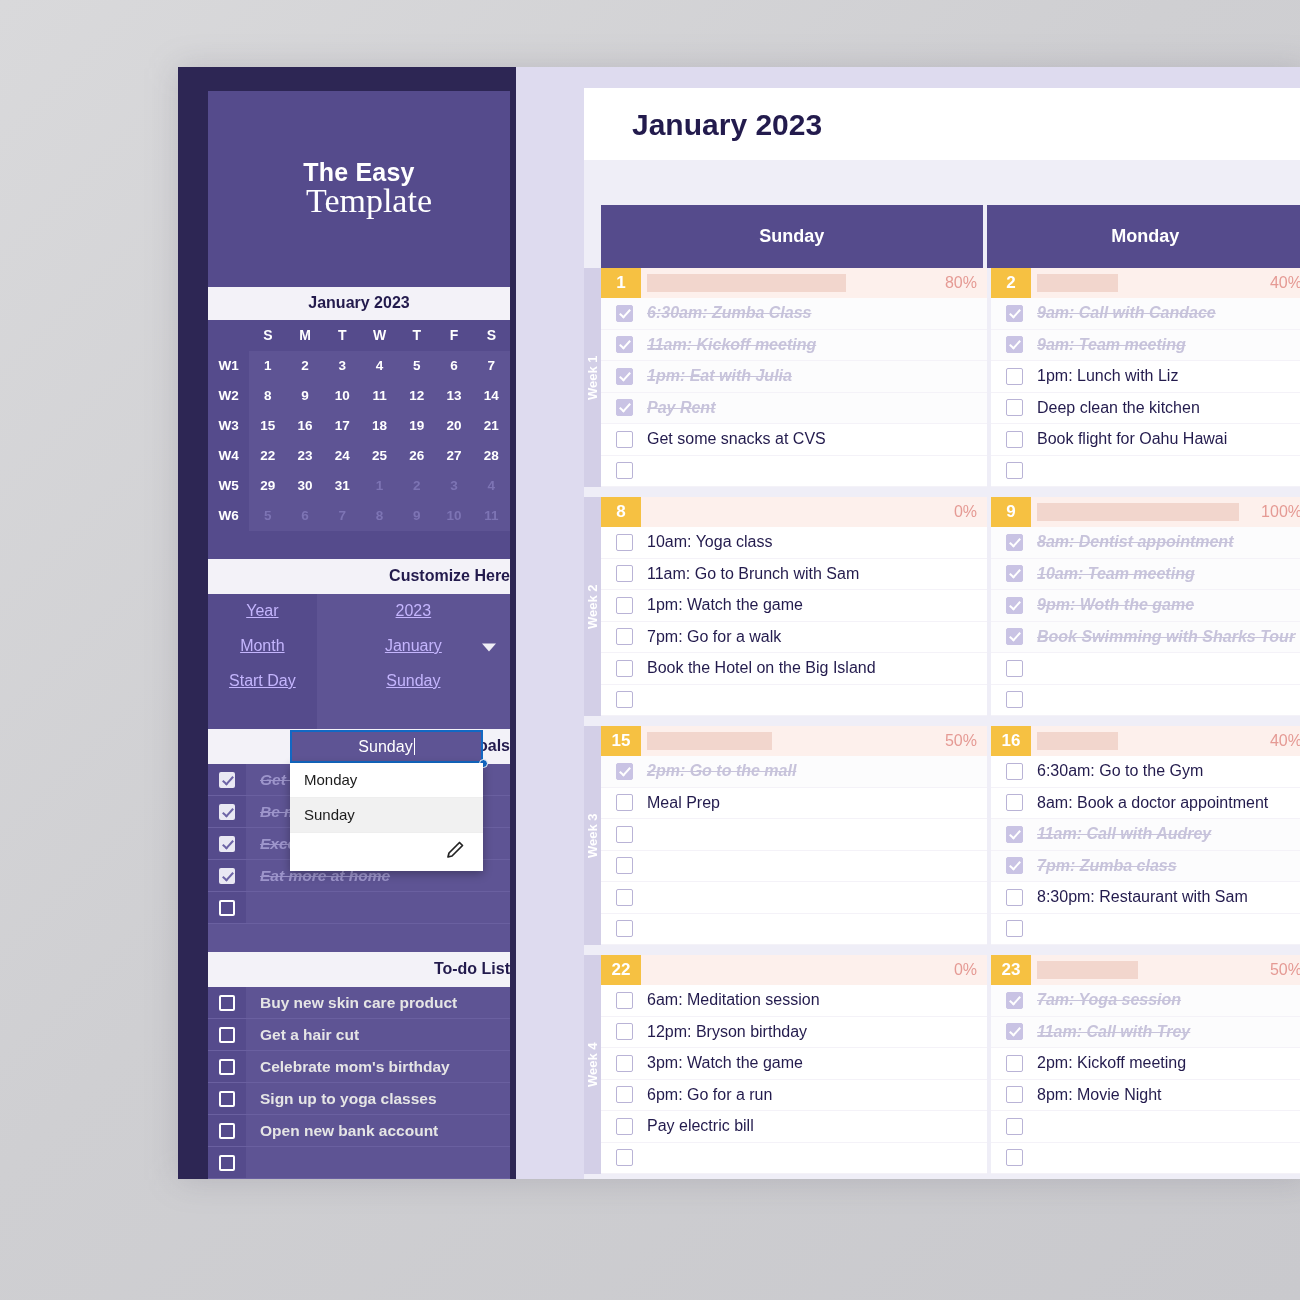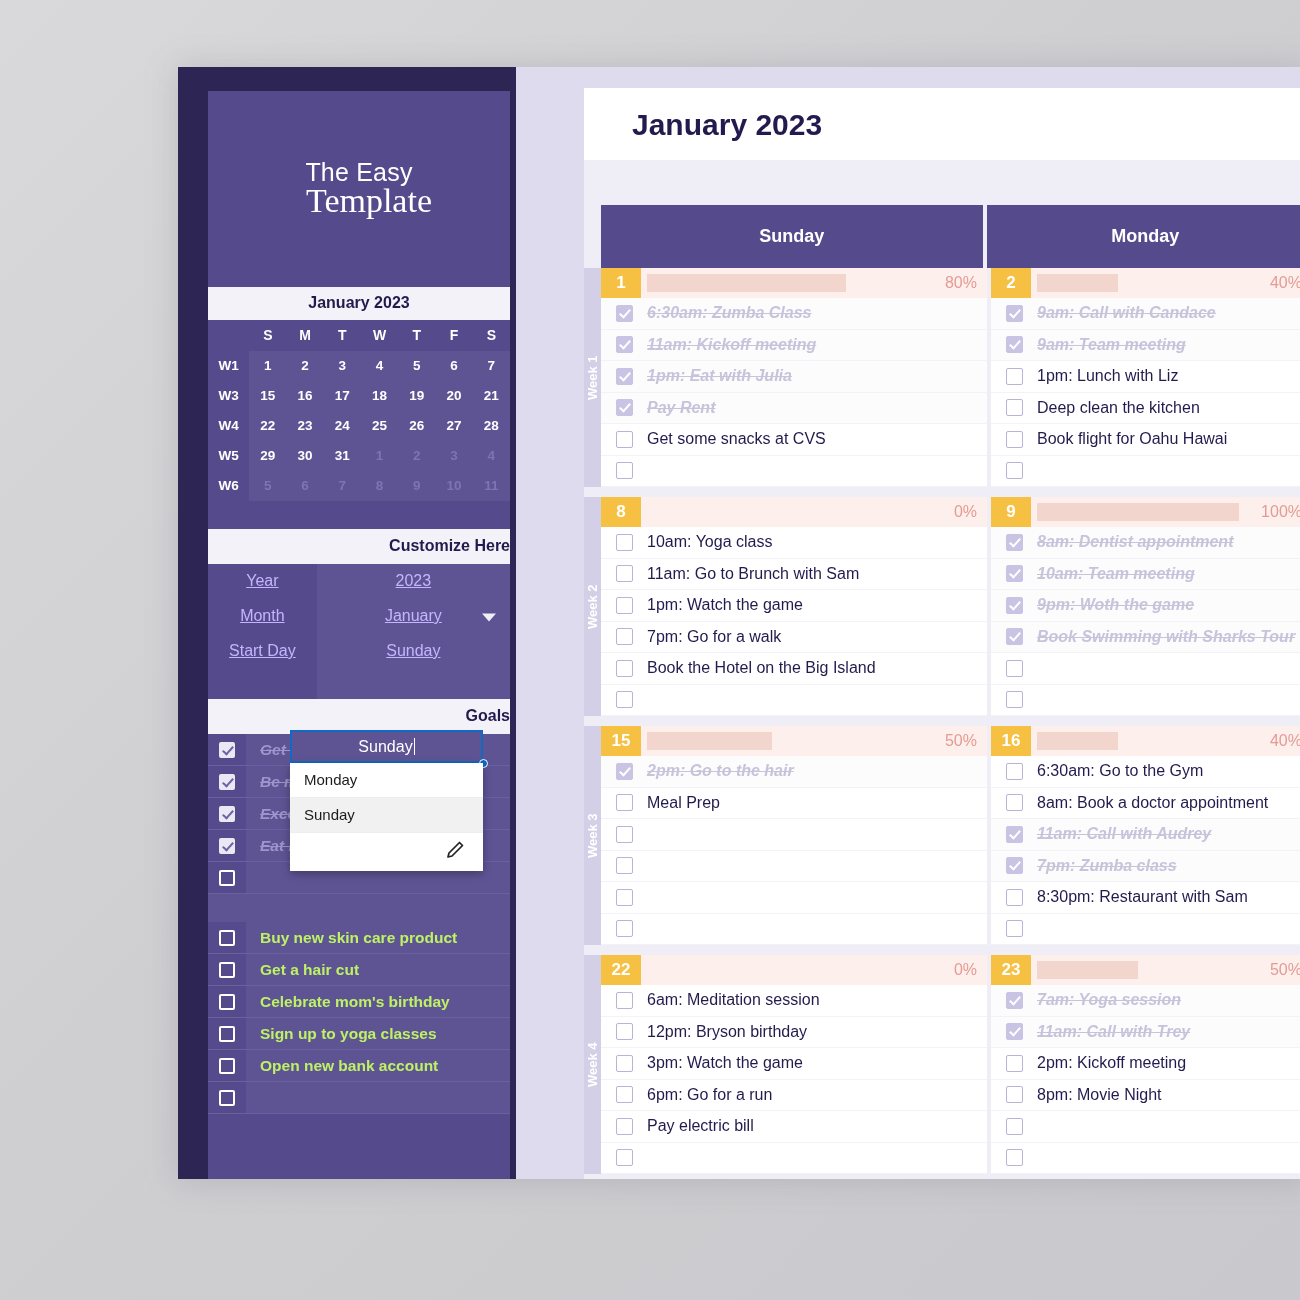--- a/index.html
+++ b/index.html
@@ -46,21 +46,21 @@
     height: 196px;
     background: #554b8c;
     display: flex;
     flex-direction: column;
     align-items: center;
     justify-content: center;
     color: #fff;
   }
   .brand-line1 {
     font-size: 25px;
-    font-weight: 400;
+    font-weight: 700;
     letter-spacing: .2px;
     line-height: 1.05;
   }
   .brand-line2 {
     font-family: "Liberation Serif", serif;
     font-size: 34px;
     font-weight: 400;
     line-height: 1.05;
     margin-top: -2px;
     margin-left: 20px;
@@ -165,21 +165,21 @@
     content: "";
     position: absolute;
     left: 4px; top: 0px;
     width: 4px; height: 9px;
     border: solid #6d64a6;
     border-width: 0 2.5px 2.5px 0;
     transform: rotate(42deg);
   }
   ul.listrows li .txt {
     padding-left: 14px;
-    color: #bef264;
+    color: #e5e5e5;
     font-size: 15.5px;
     font-weight: bold;
   }
   ul.listrows li.done .txt {
     color: #9d95cb;
     font-style: italic;
     text-decoration: line-through;
     font-weight: bold;
   }
 
@@ -413,20 +413,30 @@
       <tbody id="mini-body">
           <tr>
             <td>W1</td>
             <td>1</td>
             <td>2</td>
             <td>3</td>
             <td>4</td>
             <td>5</td>
             <td>6</td>
             <td>7</td>
+          </tr>
+          <tr>
+            <td>W2</td>
+            <td>8</td>
+            <td>9</td>
+            <td>10</td>
+            <td>11</td>
+            <td>12</td>
+            <td>13</td>
+            <td>14</td>
           </tr>
           <tr>
             <td>W3</td>
             <td>15</td>
             <td>16</td>
             <td>17</td>
             <td>18</td>
             <td>19</td>
             <td>20</td>
             <td>21</td>
@@ -515,20 +525,21 @@
         </li>
         <li>
           <div class="cbcell">
             <span class="cb"></span>
           </div>
           <div class="txt"></div>
         </li>
       </ul>
     <div class="goal-pad"></div>
 
+    <div class="section-head">To-do List</div>
     <ul class="listrows" id="todo-list">
         <li>
           <div class="cbcell">
             <span class="cb"></span>
           </div>
           <div class="txt">Buy new skin care product</div>
         </li>
         <li>
           <div class="cbcell">
             <span class="cb"></span>
@@ -808,21 +819,21 @@
               <div class="bartrack">
                 <div class="barfill" style="width: 36%;"></div>
                 <div class="pct">50%</div>
               </div>
             </div>
             <div class="tasks">
               <div class="taskrow done">
                 <div class="tcb">
                   <span class="tbox checked"></span>
                 </div>
-                <div class="tlabel">2pm: Go to the hair</div>
+                <div class="tlabel">2pm: Go to the mall</div>
               </div>
               <div class="taskrow">
                 <div class="tcb">
                   <span class="tbox"></span>
                 </div>
                 <div class="tlabel">Meal Prep</div>
               </div>
               <div class="taskrow">
                 <div class="tcb">
                   <span class="tbox"></span>

